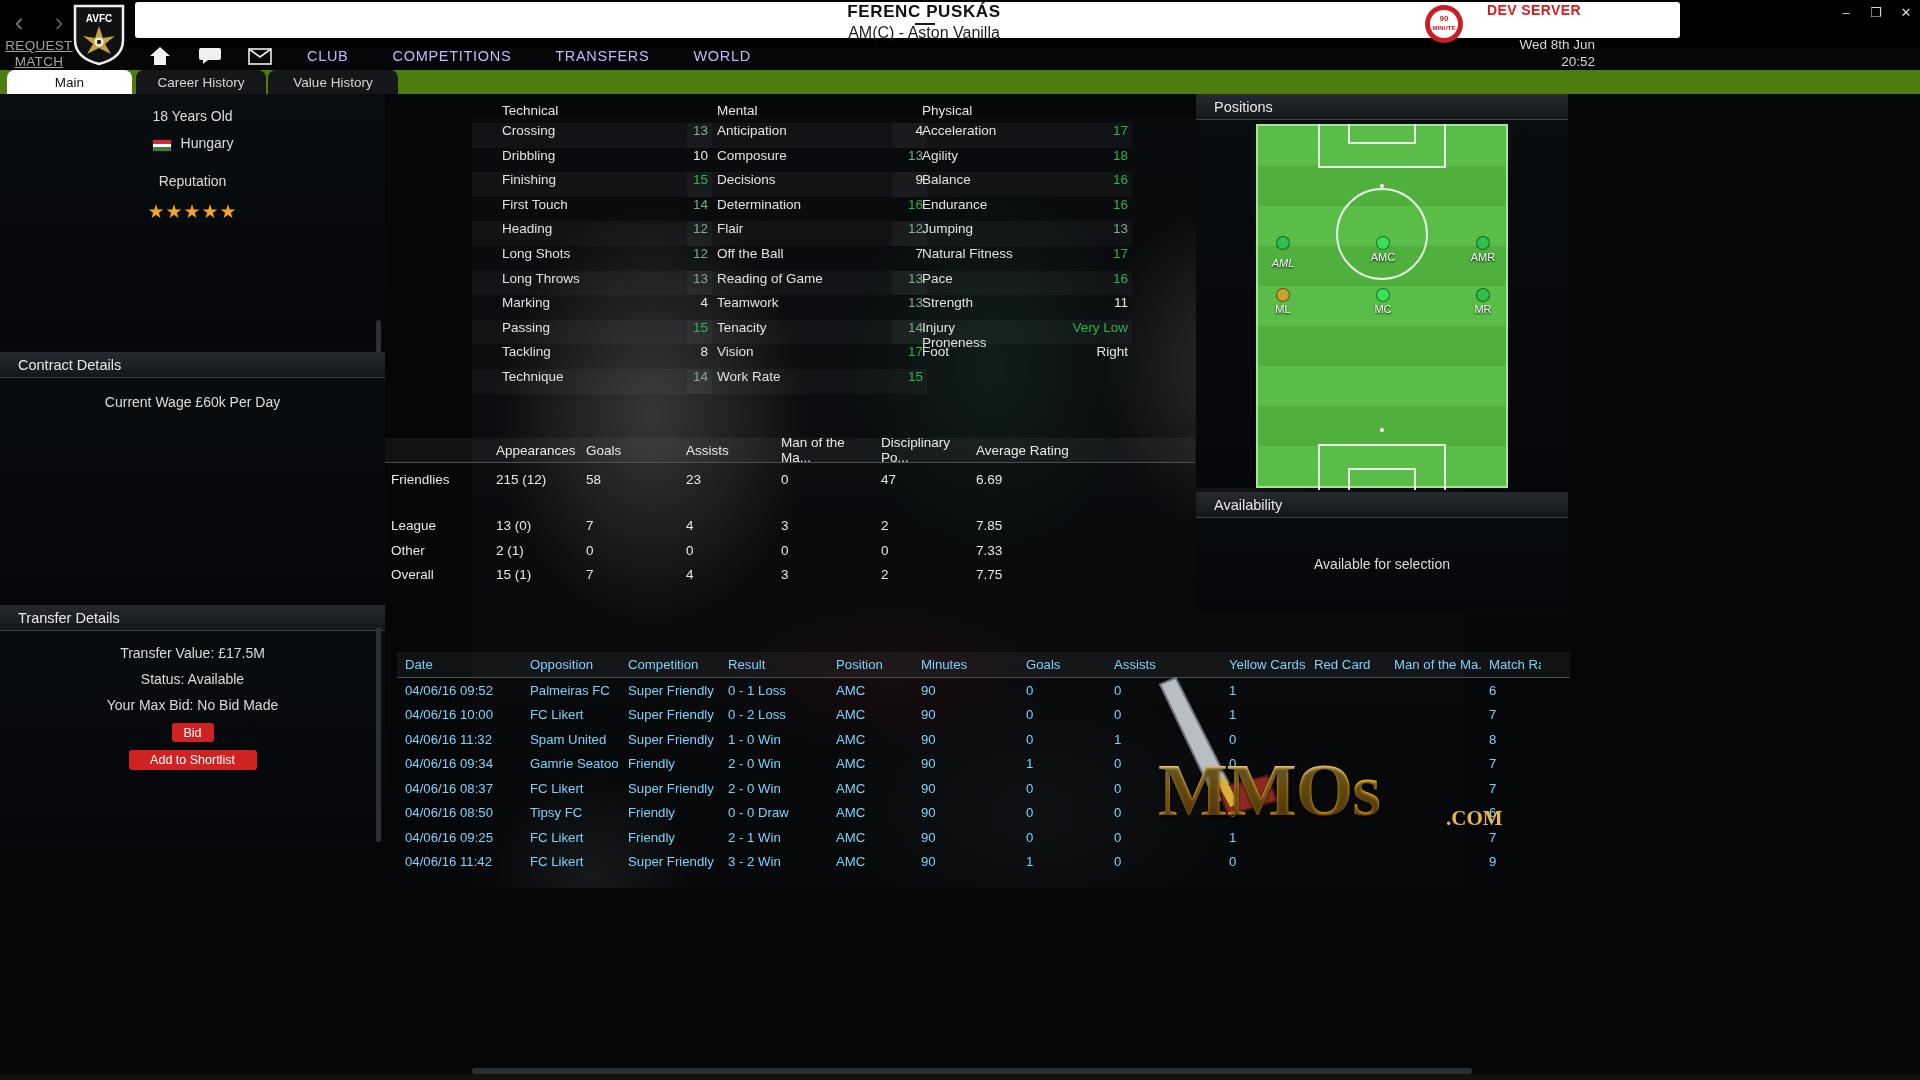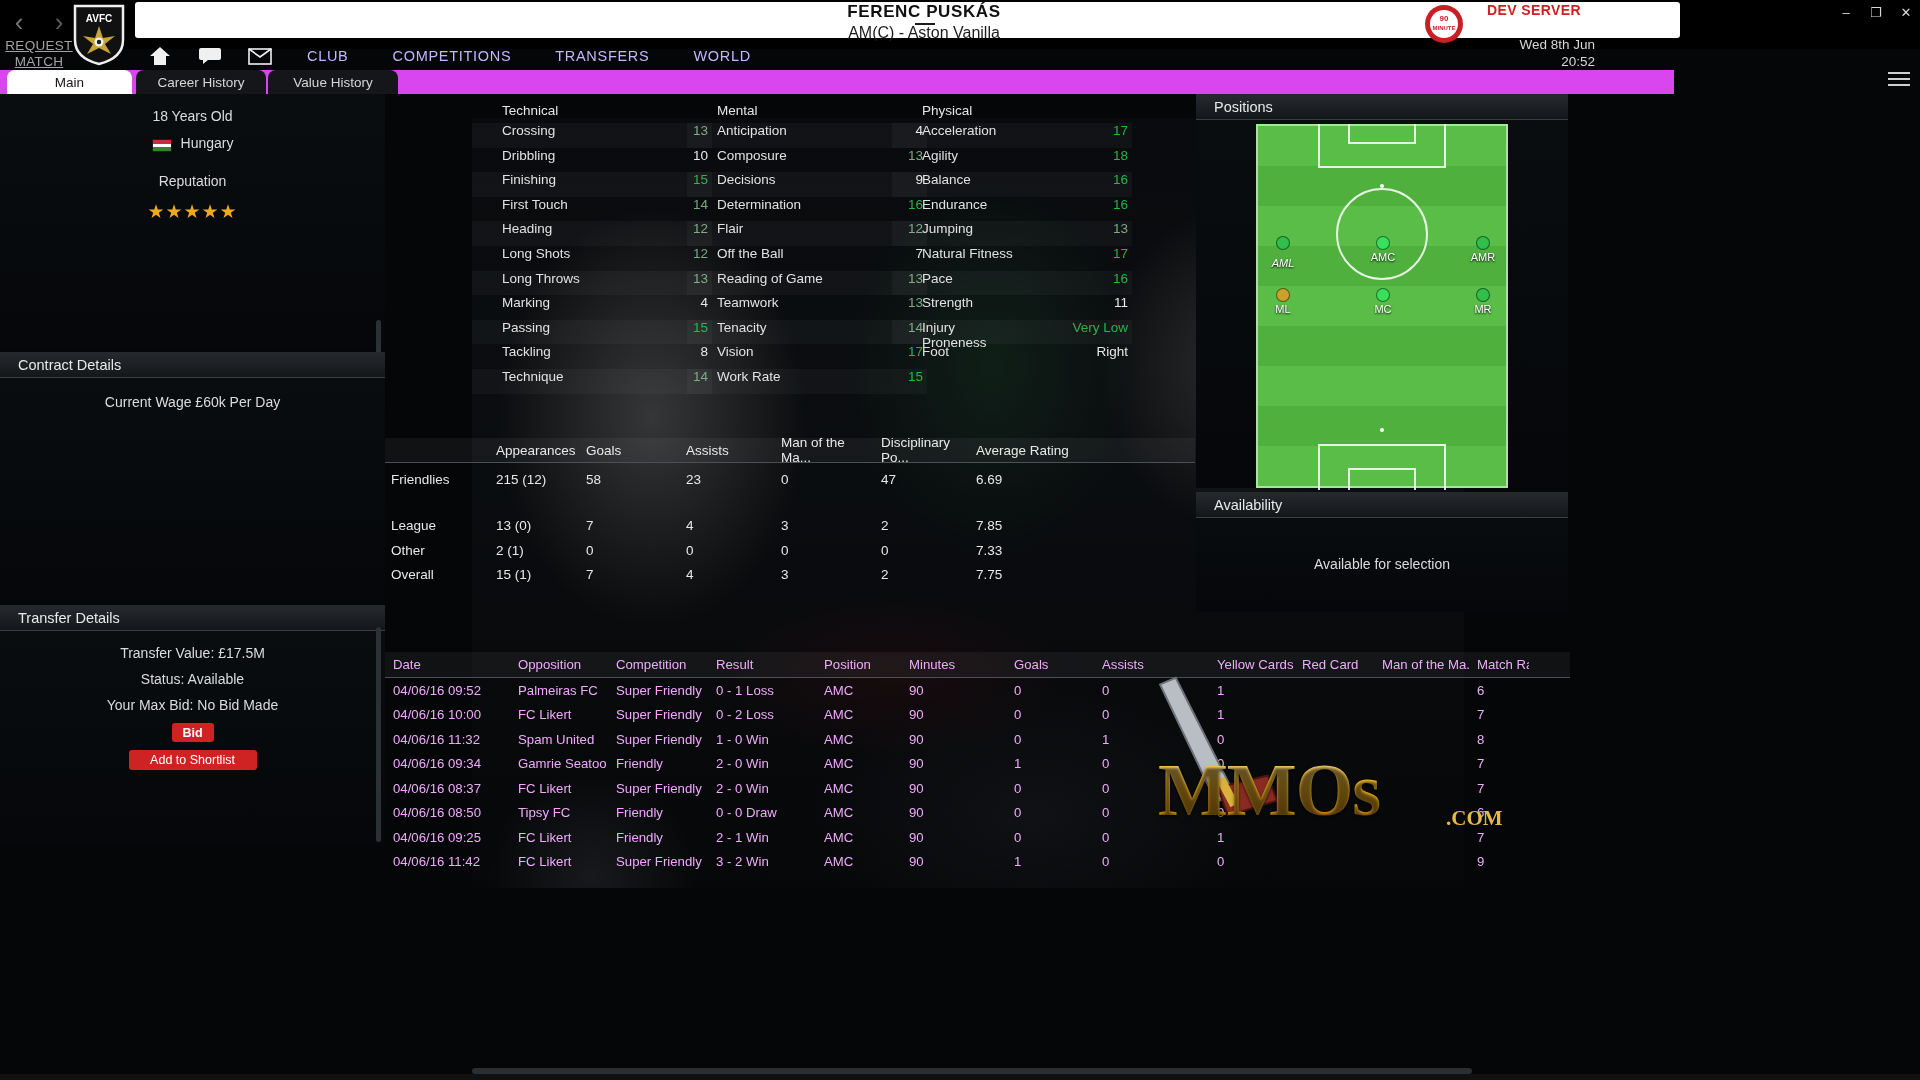--- a/index.html
+++ b/index.html
@@ -58,21 +58,21 @@
   .fevertxt { position:absolute; left:1487px; top:2px; font-size:14px; font-weight:bold; color:#d11f1f;
               letter-spacing:.4px; }
   .clock { position:absolute; left:1480px; top:36px; width:115px; text-align:right;
            font-size:13.5px; color:#d8d8d8; line-height:17px; }
   .winbtns { position:absolute; right:6px; top:4px; display:flex; gap:14px; color:#d8d8d8; font-size:13px; }
   .winbtn { width:16px; height:16px; display:flex; align-items:center; justify-content:center; }
   .hamburger { position:absolute; right:10px; top:72px; width:22px; height:16px; }
   .hamburger span { display:block; height:2px; background:#cfcfcf; margin-bottom:4px; }
 
   
-  .tabsrow { position:absolute; left:0; top:70px; width:1674px; height:24px; background:#d946ef;text-align:right; }
+  .tabsrow { position:absolute; left:0; top:70px; width:1920px; height:24px; background:#4d7c0f;text-align:right; }
   .tab { position:absolute; top:0; height:24px; display:flex; align-items:center; justify-content:center;
          font-size:13.5px; color:#d6d6d6; border-radius:8px 8px 0 0; }
   .tab.active { background:#fff; color:#141414; }
   .tab.inactive { background:#141619; }
 
   
   .panel-title { height:26px; display:flex; align-items:center; padding-left:18px;
                  font-size:14.5px; color:#e9e9e9; background:linear-gradient(180deg,#262a2e,#14171a);
                  border-bottom:1px solid #3a3f44; }
   .panel { position:absolute; background:linear-gradient(180deg,#0a0d10,#05070a); }
@@ -84,21 +84,21 @@
   .pd-body { padding-top:14px; text-align:center; }
   .pd-line { font-size:14px; color:#dcdcdc; margin-bottom:11px; }
   .pd-country { display:flex; align-items:flex-end; justify-content:center; gap:9px; font-size:14px; color:#dcdcdc; margin-bottom:22px;}
   .stars { color:#f0a81c; font-size:19px; letter-spacing:1px; }
 
   .cd-body { padding-top:16px; text-align:center; font-size:14px; color:#dcdcdc; }
 
   .td-body { padding-top:14px; text-align:center; }
   .td-line { font-size:14px; color:#dcdcdc; margin-bottom:10px; }
   .bid-btn { display:block; margin:6px auto 0; width:42px; height:19px; background:#cf2323; color:#fff;
-             border:none; border-radius:3px; font-size:12.5px; font-family:inherit;font-weight:bold; }
+             border:none; border-radius:3px; font-size:12.5px; font-family:inherit; }
   .shortlist-btn { display:block; margin:8px auto 0; width:128px; height:20px; background:#cf2323; color:#fff;
              border:none; border-radius:3px; font-size:12.5px; font-family:inherit; }
 
   .scrollbar { position:absolute; width:5px; background:#2c3136; border-radius:3px; }
 
   
   .attrs { position:absolute; left:472px; top:98px; width:720px; height:295px; }
   .attrcol { position:absolute; top:0; width:240px; }
   .attrcol.c1 { left:0; } .attrcol.c2 { left:215px; } .attrcol.c3 { left:420px; }
   .attrhead { font-size:13.5px; color:#e6e6e6; height:25px; display:flex; align-items:center; padding-left:30px; }
@@ -111,21 +111,21 @@
   
   .statstable { position:absolute; left:385px; top:438px; width:810px; }
   .strow { display:flex; height:24.5px; align-items:center; font-size:13.5px; }
   .sthead { border-bottom:1px solid #4a5055; background:rgba(255,255,255,.05); color:#e9e9e9; height:25px;}
   .stc { padding-left:6px; }
   .stc0 { width:105px; } .stc1 { width:90px; } .stc2 { width:100px; }
   .stc3 { width:95px; } .stc4 { width:100px; } .stc5 { width:95px; } .stc6 { width:120px; }
 
   
   .matchtable { position:absolute; left:385px; top:652px; width:1185px; }
-  .mrow { display:flex; height:24.5px; align-items:center; font-size:13.2px; color:#f0abfc; }
+  .mrow { display:flex; height:24.5px; align-items:center; font-size:13.2px; color:#7dd3fc;margin-left:12px; }
   .mhead { border-bottom:1px solid #4a5055; background:rgba(255,255,255,.05); height:26px; }
   .mc { padding-left:8px; overflow:hidden; white-space:nowrap; }
   .mc0 { width:125px; } .mc1 { width:98px; } .mc2 { width:100px; } .mc3 { width:108px; }
   .mc4 { width:85px; } .mc5 { width:105px; } .mc6 { width:88px; } .mc7 { width:115px; }
   .mc8 { width:85px; } .mc9 { width:80px; } .mc10 { width:95px; } .mc11 { width:60px; }
 
   
   #positions { position:absolute; left:1196px; top:94px; width:372px; height:394px;
                background:linear-gradient(180deg,#0a0d10,#05070a); }
   .pitch { position:absolute; left:60px; top:30px; width:252px; height:364px;

